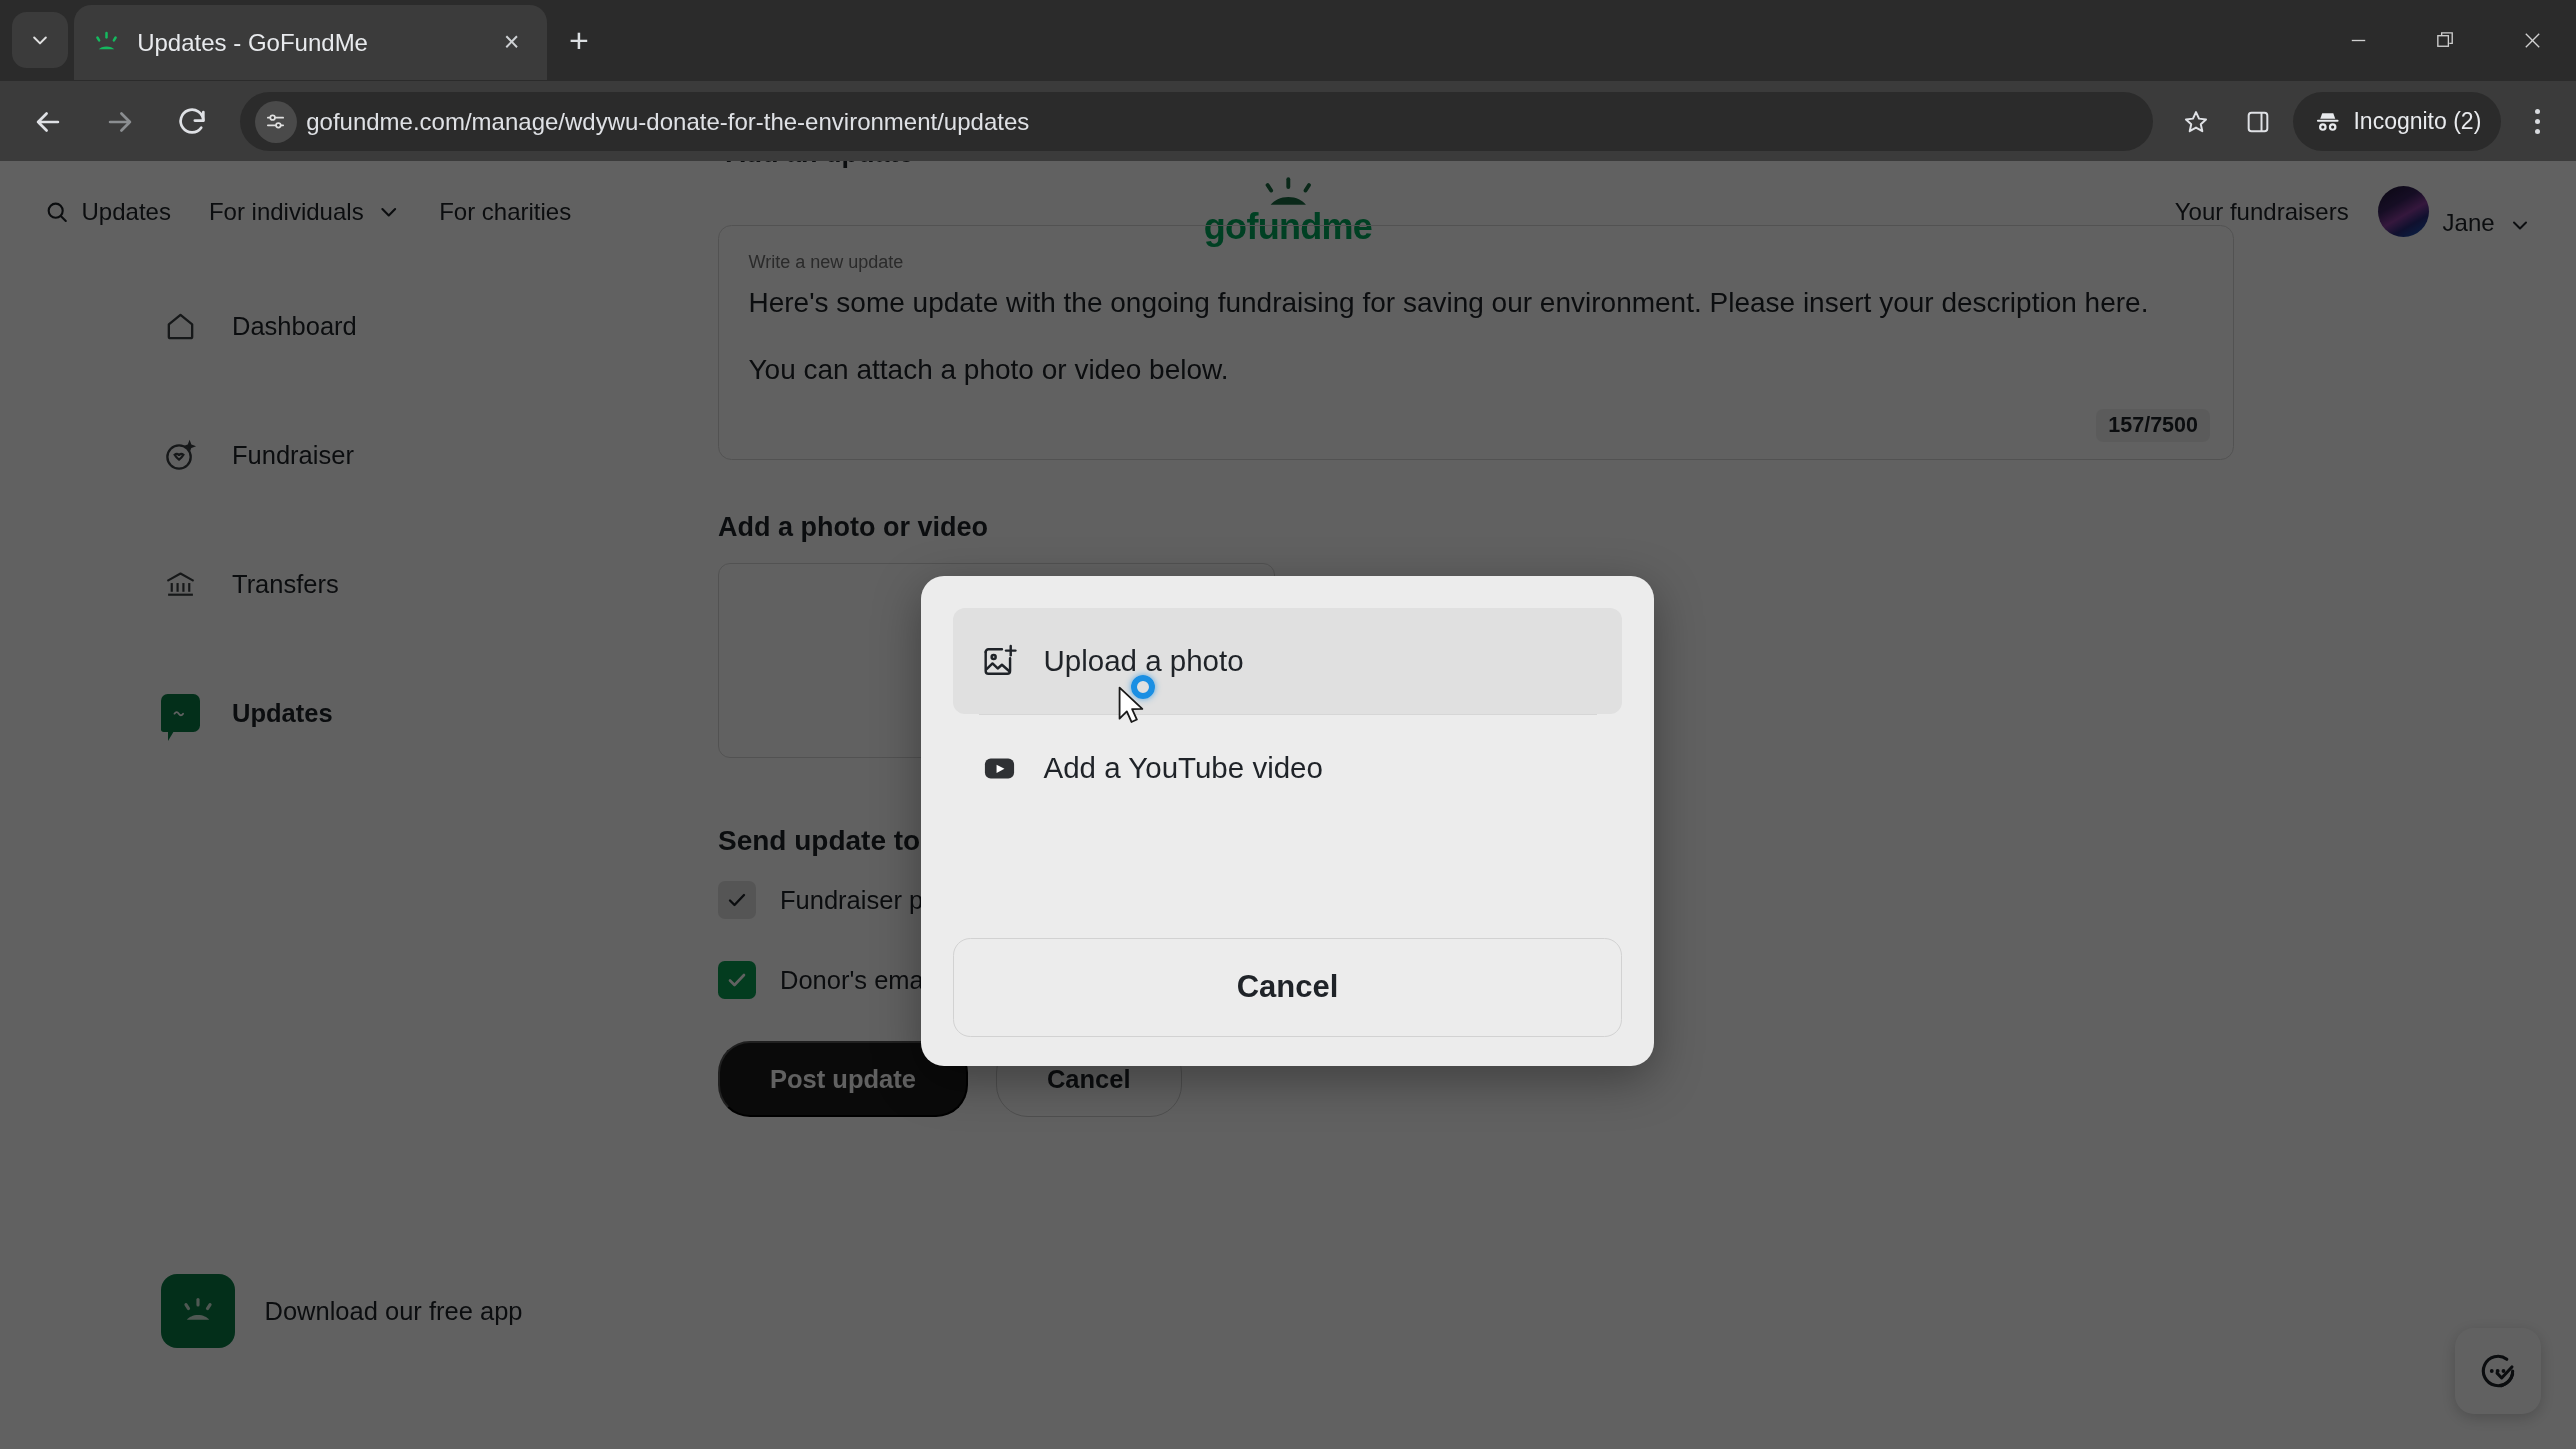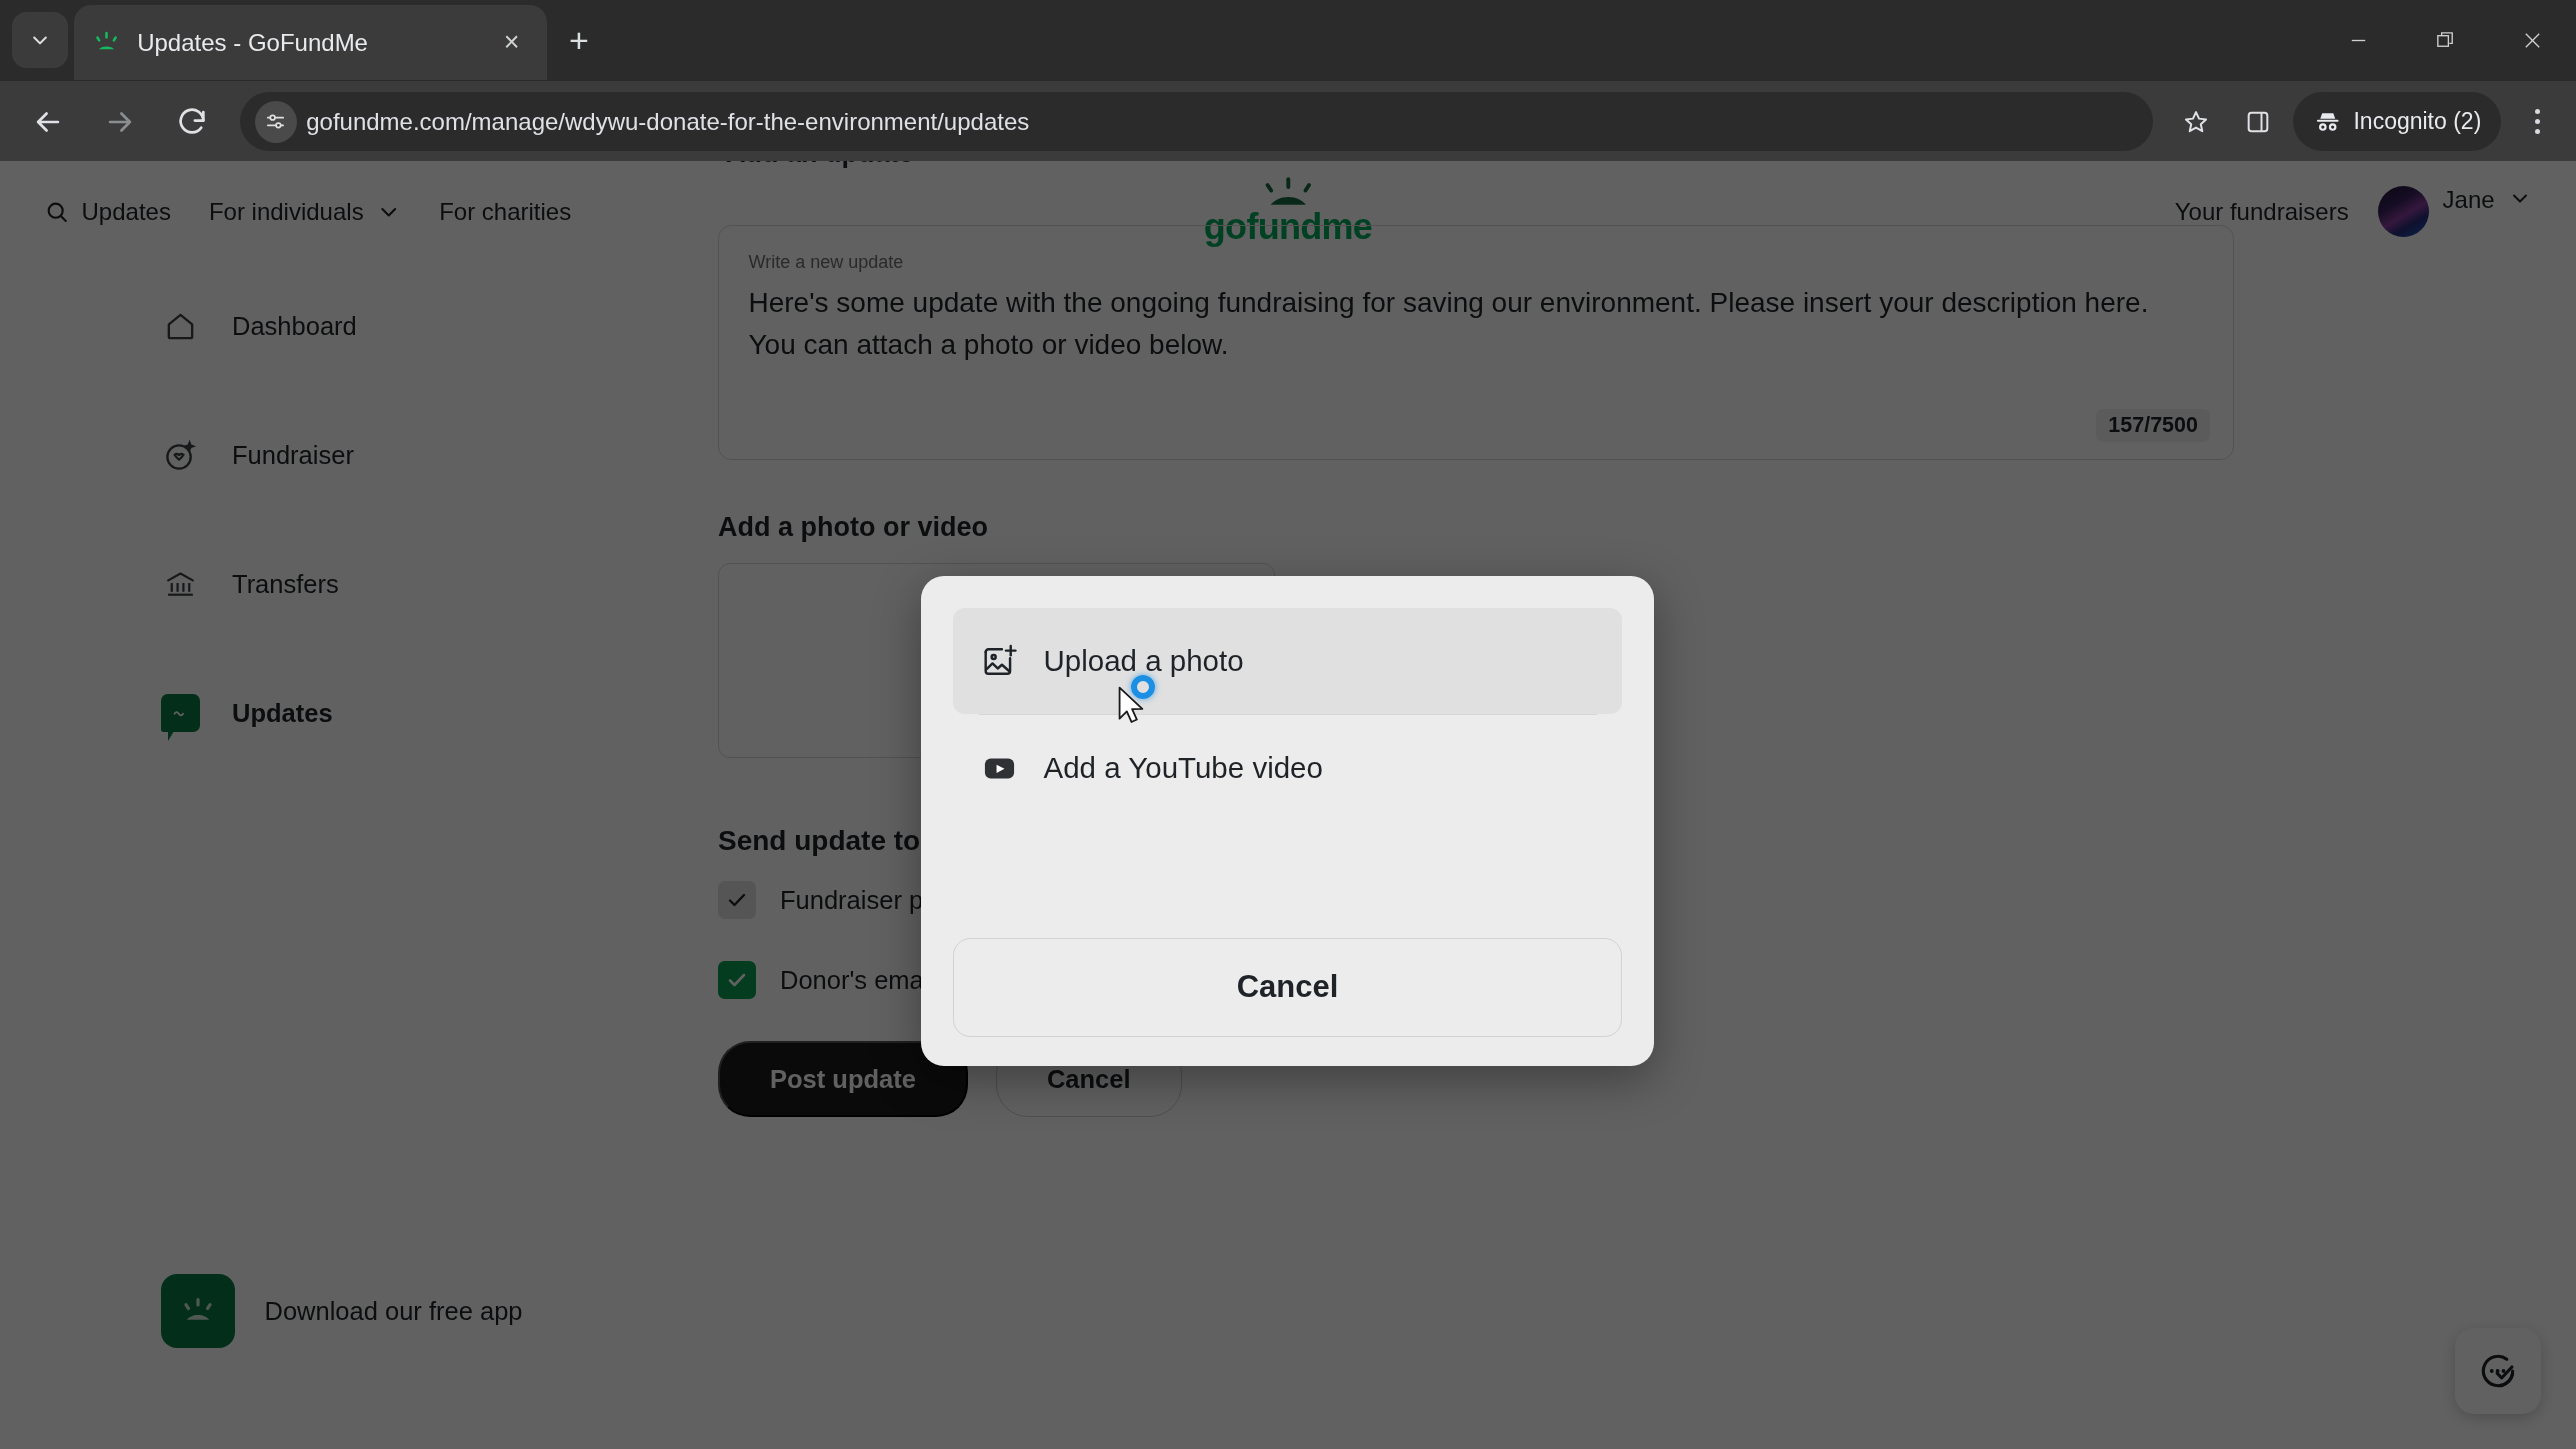--- a/index.html
+++ b/index.html
@@ -97,21 +97,21 @@
     display: flex; flex-direction: column; align-items: center;
   }
   .gfm-logo-text { color: #02a95c; font-size: 36px; font-weight: 700; letter-spacing: -0.7px; }
   .gfm-right { margin-left: auto; display: flex; align-items: center; gap: 29.5px; }
   .gfm-right .lnk { color: #1f2328; font-size: 24px; }
   .avatar {
     width: 51px; height: 51px; border-radius: 50%;
     background: linear-gradient(150deg,#1b1430 0%,#3a2460 35%,#8b3fa0 55%,#2a2c7a 72%,#1460c8 100%);
     background-size: cover; flex: 0 0 51px;
   }
-  .gfm-user { display: flex; align-items: flex-start; gap: 13.4px; }
+  .gfm-user { display: flex; align-items: flex-end; gap: 13.4px; }
 
   .sidebar { position: absolute; left: 0; top: 101px; width: 684px; bottom: 0; padding: 38px 0 0 161px; }
   .side-item { display: flex; align-items: center; gap: 32px; height: 52px; margin-bottom: 77px; }
   .side-ico {
     width: 39px; height: 39px; flex: 0 0 39px; display: flex; align-items: center; justify-content: center;
   }
   .side-ico svg { width: 35px; height: 35px; }
   .side-ico.active {
     background: #0a7d46; border-radius: 6.7px 6.7px 6.7px 2.7px; width: 39px; height: 38px;
     position: relative;
@@ -430,21 +430,21 @@
     </div>
 
     <div class="content">
       <div class="topcut">
         <div class="topcut-text">Add an update</div>
       </div>
 
       <div class="editor-box">
         <div class="editor-label">Write a new update</div>
         <div class="editor-text">Here's some update with the ongoing fundraising for saving our environment. Please insert your description here.</div>
-        <div class="editor-text" style="margin-top:2px">You can attach a photo or video below.</div>
+        <div class="editor-text" style="margin-top:27px">You can attach a photo or video below.</div>
         <div class="charcount">157/7500</div>
       </div>
 
       <div class="section-title">Add a photo or video</div>
       <div class="photo-drop">
         <div class="plus-circle">+</div>
       </div>
 
       <div class="send-title">Send update to</div>
 

